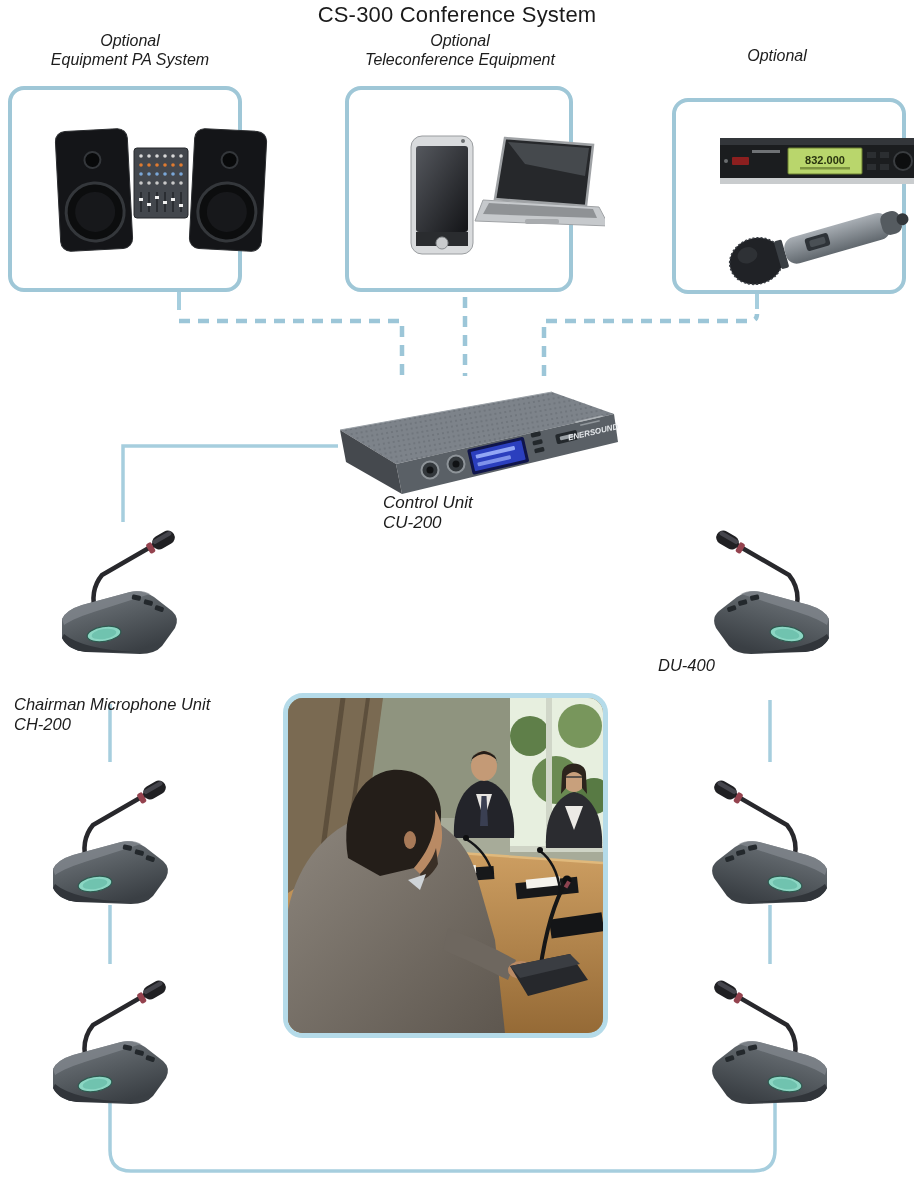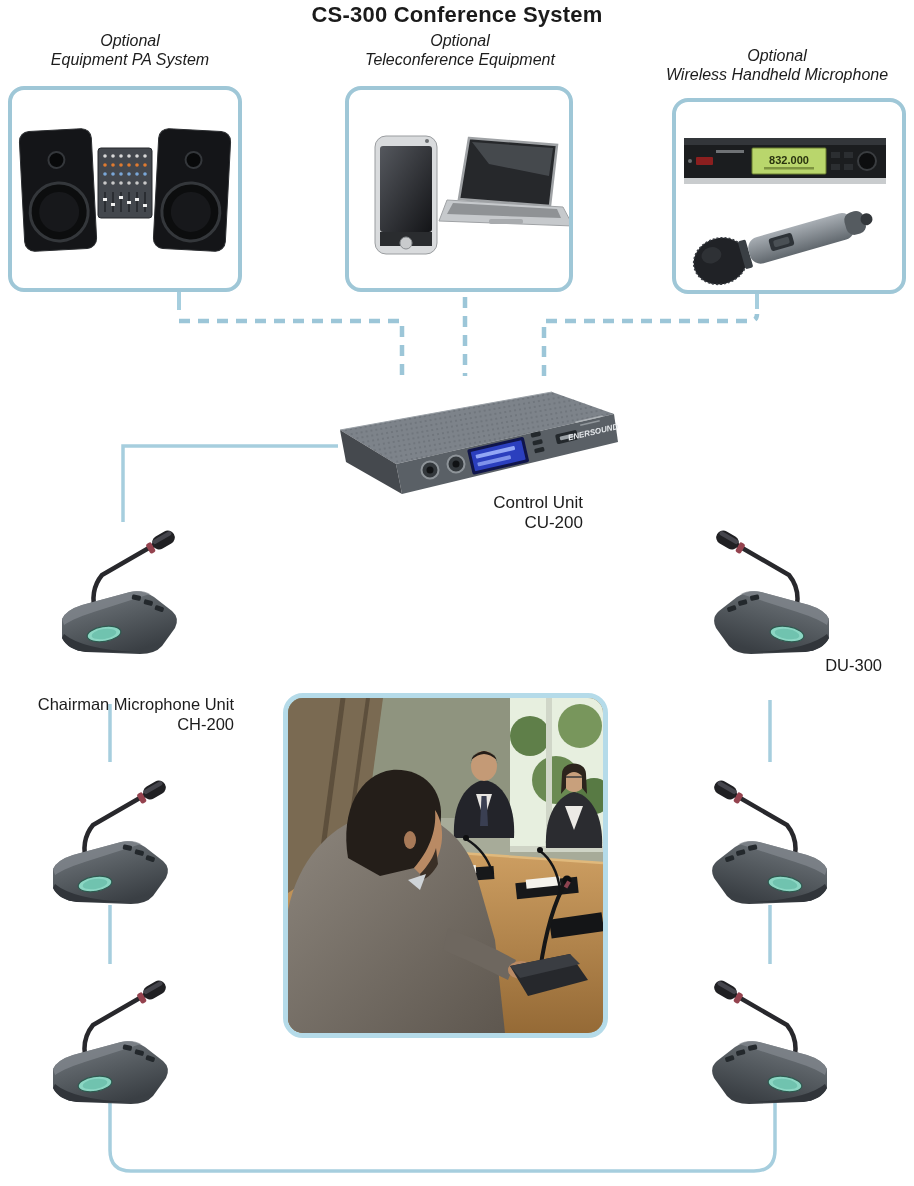--- a/index.html
+++ b/index.html
@@ -1,22 +1,22 @@
 <!DOCTYPE html>
 <html><head>
 <meta charset="utf-8">
 <style>
   html,body{margin:0;padding:0;background:#ffffff;}
   #canvas{position:relative;width:914px;height:1186px;background:#ffffff;overflow:hidden;
           font-family:"Liberation Sans",sans-serif;color:#1e1e1e;}
   .abs{position:absolute;}
-  #title{left:0;top:2px;width:914px;text-align:center;font-size:22px;font-weight:700;color:#1b1b1b;letter-spacing:.2px;}
+  #title{left:0;top:2px;width:914px;text-align:center;font-size:22px;font-weight:400;color:#1b1b1b;letter-spacing:.2px;}
   .opt-label{text-align:center;font-style:italic;font-size:16px;line-height:19px;color:#1c1c1c;}
-  .unit-label{text-align:right;font-size:16.5px;line-height:20px;color:#1c1c1c;}
-  .optbox{border:4px solid #9fc7d7;border-radius:16px;background:#fff;box-sizing:border-box;}
+  .unit-label{text-align:left;font-style:italic;font-size:16.5px;line-height:20px;color:#1c1c1c;}
+  .optbox{border:4px solid #9fc7d7;border-radius:16px;background:#fff;box-sizing:border-box;padding-left:36px;}
   #photo{border:5px solid #b5dbe9;border-radius:20px;overflow:hidden;background:#aab0a0;}
   svg{display:block;}
   .mirror{transform:scaleX(-1);}
   #conn{left:0;top:0;z-index:1;}
   .dev{z-index:2;}
   .lbl{z-index:3;}
 </style>
 </head>
 <body>
 
@@ -95,21 +95,20 @@
   <div class="abs lbl opt-label" style="left:10px;top:31px;width:240px;">
     <div>Optional</div>
     <div>Equipment PA System</div>
   </div>
   <div class="abs lbl opt-label" style="left:345px;top:31px;width:230px;">
     <div>Optional</div>
     <div>Teleconference Equipment</div>
   </div>
   <div class="abs lbl opt-label" style="left:640px;top:46px;width:274px;">
     <div>Optional</div>
-    <div>Wireless Handheld Microphone</div>
   </div>
 
   <div class="abs dev optbox" style="left:8px;top:86px;width:234px;height:206px;">
     <svg width="226" height="198" viewBox="0 0 226 198">
       <g transform="rotate(-3 45 100)">
         <rect x="10" y="40" width="72" height="120" rx="10" fill="#141518" stroke="#2c2e31"></rect>
         <circle cx="46" cy="70" r="8" fill="#08090a" stroke="#34373b" stroke-width="2"></circle>
         <circle cx="46" cy="122" r="29" fill="#0c0d0e" stroke="#34373b" stroke-width="3"></circle>
         <circle cx="46" cy="122" r="20" fill="#17181b"></circle>
       </g>
@@ -273,21 +272,21 @@
       <use href="#mic-unit"></use>
     </svg>
   <svg class="abs dev" style="left:27px;top:966px;" width="158" height="140">
       <use href="#mic-unit"></use>
     </svg>
 
   <svg class="abs dev mirror" style="left:697px;top:516px;" width="158" height="140">
       <use href="#mic-unit"></use>
     </svg>
   <div class="abs lbl unit-label" style="left:658px;top:655px;width:224px;">
-    <div>DU-300</div>
+    <div>DU-400</div>
   </div>
   <svg class="abs dev mirror" style="left:695px;top:766px;" width="158" height="140">
       <use href="#mic-unit"></use>
     </svg>
   <svg class="abs dev mirror" style="left:695px;top:966px;" width="158" height="140">
       <use href="#mic-unit"></use>
     </svg>
 
   <div id="photo" class="abs dev" style="left:283px;top:693px;width:315px;height:335px;">
     <svg width="315" height="335" viewBox="0 0 315 335">

